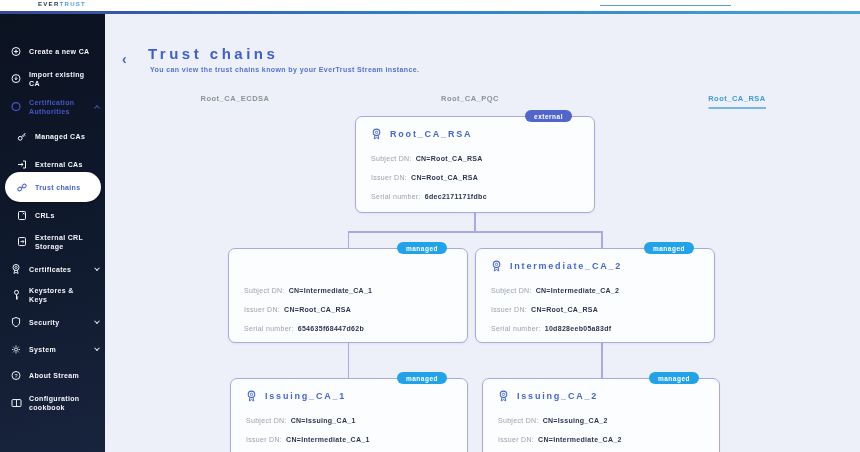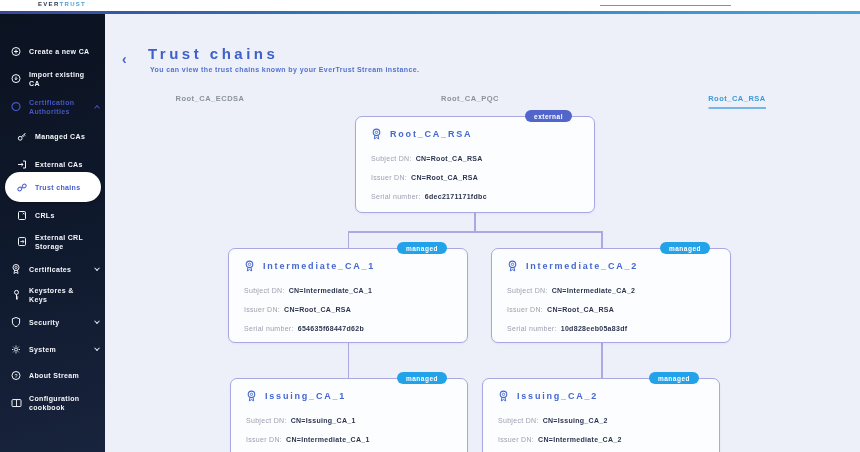--- a/index.html
+++ b/index.html
@@ -220,21 +220,21 @@
     </div>
 
   </div>
 
   <div class="main">
 
     <span class="back-chevron">‹</span>
     <div class="page-title">Trust chains</div>
     <div class="page-subtitle">You can view the trust chains known by your EverTrust Stream instance.</div>
 
-    <div class="tab" style="left:105px">Root_CA_ECDSA</div>
+    <div class="tab" style="left:130px">Root_CA_ECDSA</div>
     <div class="tab" style="left:365px">Root_CA_PQC</div>
     <div class="tab active" style="left:632px">Root_CA_RSA</div>
 
     <div class="conn" style="left:369px; top:199px; width:1.5px; height:18px;"></div>
     <div class="conn" style="left:242.5px; top:217px; width:255px; height:1.5px;"></div>
     <div class="conn" style="left:242.5px; top:217px; width:1.5px; height:17px;"></div>
     <div class="conn" style="left:496px; top:217px; width:1.5px; height:17px;"></div>
     <div class="conn" style="left:242.5px; top:329px; width:1.5px; height:35px;"></div>
     <div class="conn" style="left:496px; top:329px; width:1.5px; height:35px;"></div>
 
@@ -250,36 +250,26 @@
         </span>
         <span>Root_CA_RSA</span>
       </div>
       <div class="crow r1"><span class="clabel">Subject DN:</span><span class="cvalue">CN=Root_CA_RSA</span></div>
       <div class="crow r2"><span class="clabel">Issuer DN:</span><span class="cvalue">CN=Root_CA_RSA</span></div>
       <div class="crow r3"><span class="clabel">Serial number:</span><span class="cvalue">6dec2171171fdbc</span></div>
     </div>
 
     <div class="card" style="left:123px; top:234px; width:240px; height:95px;">
       <span class="badge managed">managed</span>
-      <div class="card-title">
-        <span class="cicon">
-          <svg width="11" height="12" viewBox="0 0 10 11">
-              <circle cx="5" cy="4" r="3" fill="none" stroke="#4467d1" stroke-width="1"></circle>
-              <circle cx="5" cy="4" r="1.1" fill="none" stroke="#4467d1" stroke-width="0.8"></circle>
-              <path d="M3.6 6.6L3 10l2-1.2L7 10l-.6-3.4" fill="none" stroke="#4467d1" stroke-width="0.9"></path>
-            </svg>
-        </span>
-        <span>Intermediate_CA_1</span>
-      </div>
       <div class="crow r1"><span class="clabel">Subject DN:</span><span class="cvalue">CN=Intermediate_CA_1</span></div>
       <div class="crow r2"><span class="clabel">Issuer DN:</span><span class="cvalue">CN=Root_CA_RSA</span></div>
       <div class="crow r3"><span class="clabel">Serial number:</span><span class="cvalue">654635f68447d62b</span></div>
     </div>
 
-    <div class="card" style="left:386px; top:234px; width:240px; height:95px;">
+    <div class="card" style="left:370px; top:234px; width:240px; height:95px;">
       <span class="badge managed">managed</span>
       <div class="card-title">
         <span class="cicon">
           <svg width="11" height="12" viewBox="0 0 10 11">
               <circle cx="5" cy="4" r="3" fill="none" stroke="#4467d1" stroke-width="1"></circle>
               <circle cx="5" cy="4" r="1.1" fill="none" stroke="#4467d1" stroke-width="0.8"></circle>
               <path d="M3.6 6.6L3 10l2-1.2L7 10l-.6-3.4" fill="none" stroke="#4467d1" stroke-width="0.9"></path>
             </svg>
         </span>
         <span>Intermediate_CA_2</span>

